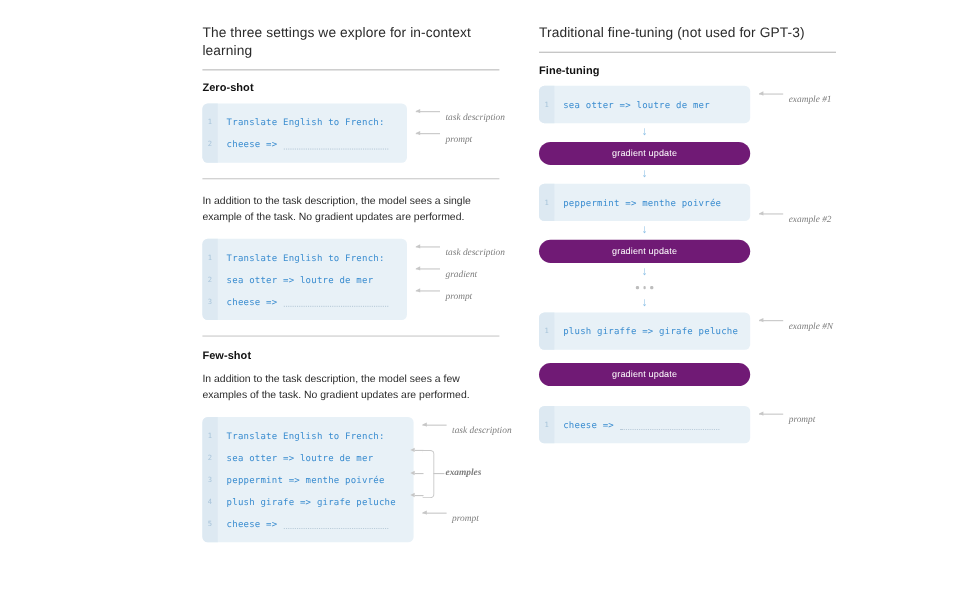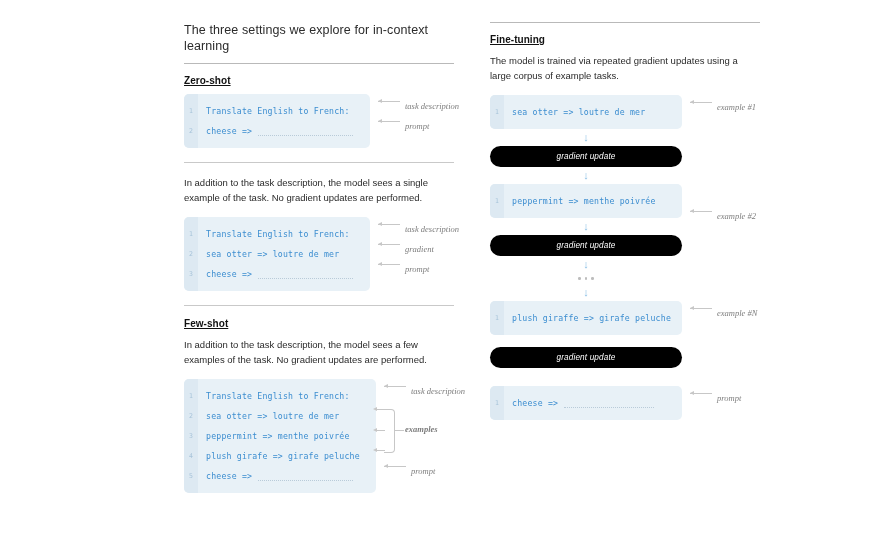--- a/index.html
+++ b/index.html
@@ -52,21 +52,20 @@
   }
 
   .section { margin-bottom: 0; }
 
   .section-title {
     font-size: 10px;
     font-weight: bold;
     color: #111111;
     letter-spacing: 0.05px;
     margin-bottom: 8px;
-    text-decoration: underline;
   }
   .section-desc {
     font-size: 9.5px;
     line-height: 15px;
     color: #2a2a2a;
     margin-bottom: 12px;
     max-width: 258px;
   }
 
   .divider {
@@ -175,28 +174,27 @@
   }
 
   
   .flow { position: relative; }
   .flow-row { position: relative; margin-bottom: 0; }
 
   .pill {
     width: 192px;
     height: 21px;
     border-radius: 11px;
-    background: #000000;
+    background: #701a75;
     color: #ffffff;
     font-size: 8.2px;
     display: flex;
     align-items: center;
     justify-content: center;
     letter-spacing: 0.15px;
-    font-style: italic;
   }
 
   .arrow-down {
     width: 192px;
     height: 17px;
     display: flex;
     align-items: center;
     justify-content: center;
     color: #8dc0e6;
     font-size: 11px;
@@ -345,24 +343,24 @@
 
           <div class="anno" style="left:200px; top:87px;">
             <span class="lead"></span>
             <span>prompt</span>
           </div>
         </div>
       </div>
     </div>
 
     <div class="col-right">
+      <div class="col-title">Traditional fine-tuning (not used for GPT-3)</div>
       <div class="rule"></div>
 
       <div class="section-title">Fine-tuning</div>
-      <div class="section-desc">The model is trained via repeated gradient updates using a large corpus of example tasks.</div>
 
       <div class="flow">
 
         <div class="flow-row">
           <div class="code-block wide">
             <div class="gutter-bar"></div>
             <div class="code-line">
               <span class="ln">1</span>
               <span class="code-text">sea otter =&gt; loutre de mer</span>
             </div>

